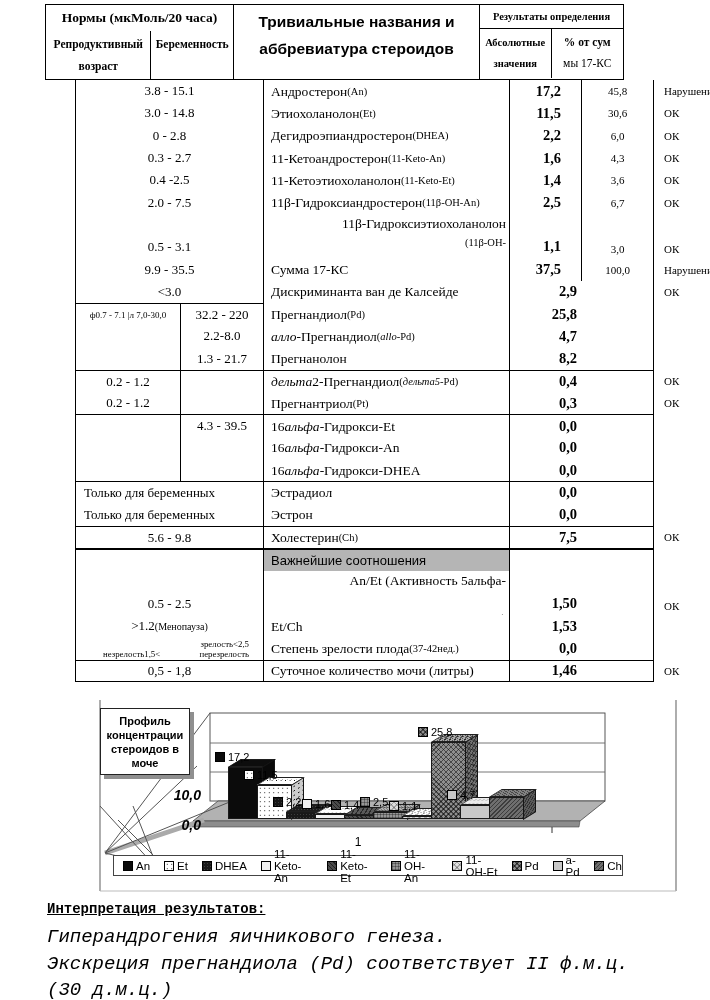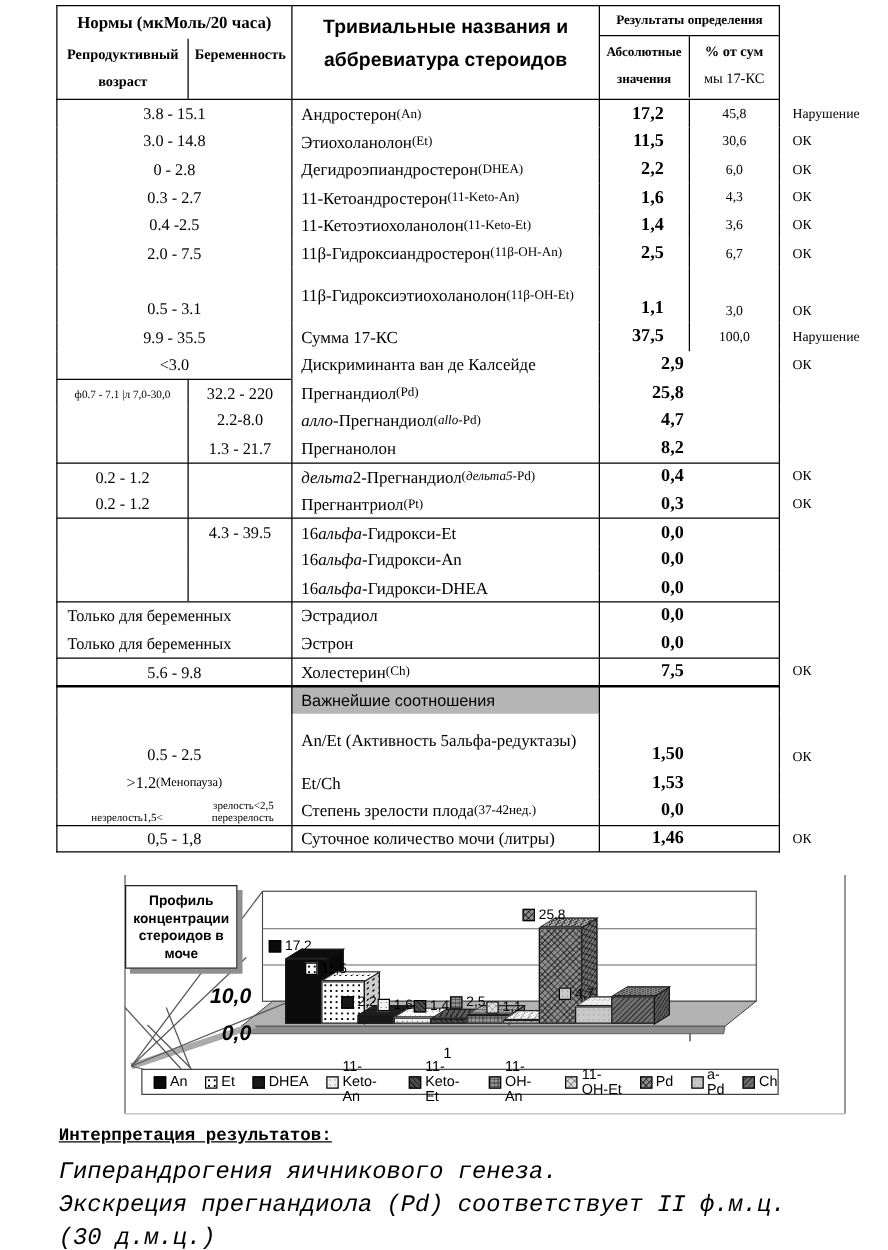--- a/index.html
+++ b/index.html
@@ -14,29 +14,29 @@
   .c1{width:106px;justify-content:center;font-size:13px;}
   .c2{width:82px;justify-content:center;font-size:13px;}
   .c12{width:188px;justify-content:center;font-size:13px;}
   .c3{width:247px;justify-content:flex-start;padding-left:7px;padding-right:3px;
       font-size:13.5px;line-height:19px;border-left:1px solid #000;border-right:1px solid #000;}
   .c4{width:72px;justify-content:flex-end;padding-right:20px;font-weight:bold;
       font-size:14.5px;border-right:1px solid #000;}
   .c5{width:72px;justify-content:center;font-size:11px;}
   .c45{width:144px;justify-content:flex-end;padding-right:76px;font-weight:bold;font-size:14.5px;}
   .cst{width:88px;justify-content:flex-start;padding-left:10px;font-size:11px;}
-  .bl{border-left:1.6px solid #000;}
+  .bl{border-left:1.6px solid #000;margin-left:30px;}
   .br{border-right:1.6px solid #000;}
   .divr{border-right:1px solid #000;}
   .row.bt1 > .cell:not(.cst){border-top:1px solid #000;}
   .row.bt2 > .cell:not(.cst){border-top:2.2px solid #000;}
   .row.bt12 > .c1,.row.bt12 > .c2{border-top:1px solid #000;}
   #tbody .row:last-child > .cell:not(.cst){border-bottom:1.6px solid #000;}
   .row.tall > .cell{align-items:flex-end;padding-bottom:3px;}
-  .row.tall > .c3{align-items:center;padding-bottom:0;}
+  .row.tall > .c3{align-items:flex-end;padding-bottom:0;flex-direction:column;}
   .s-sm{font-size:10.5px;}
   .s-it{font-style:italic;}
   .s-smit{font-size:10.5px;font-style:italic;}
   .nsm{font-size:9px;}
   .n1b{font-size:10px;}
   .nleft{justify-content:flex-start;padding-left:8px;}
   .nlines{width:100%;font-size:8.8px;line-height:10px;}
   .nl1{text-align:right;padding-right:14px;}
   .nl2{display:flex;justify-content:space-between;padding:0 14px 0 27px;}
   .section-name{background:#b5b5b5;font-family:"Liberation Sans",sans-serif;
@@ -75,21 +75,21 @@
   .bside{position:absolute;left:34px;top:0;width:13px;box-sizing:border-box;
          transform:skewY(-31.6deg);transform-origin:0 0;filter:brightness(.8);border:1px solid #1a1a1a;}
   .dlabel{position:absolute;display:flex;align-items:center;gap:3px;z-index:60;
           font-family:"Liberation Sans",sans-serif;font-size:11px;}
   .lkey{width:8px;height:8px;border:1px solid #000;flex:none;}
   #chartTitle{position:absolute;left:100px;top:708px;width:90px;height:67px;background:#fff;
       border:1.2px solid #222;box-shadow:4px 4px 0 #8f8f8f;display:flex;align-items:center;
       justify-content:center;text-align:center;font-family:"Liberation Sans",sans-serif;
       font-weight:bold;font-size:11px;line-height:14px;z-index:50;padding:2px;box-sizing:border-box;}
   .ytick{position:absolute;width:46px;text-align:right;font-family:"Liberation Sans",sans-serif;
-         font-weight:bold;font-style:italic;font-size:17px;z-index:40;}
+         font-weight:bold;font-style:italic;font-size:14px;z-index:40;}
   #xtick{position:absolute;left:336px;top:835px;width:44px;text-align:center;
          font-family:"Liberation Sans",sans-serif;font-size:12px;}
   #legend{position:absolute;left:113px;top:855px;width:510px;height:21px;border:1px solid #444;
           background:#fff;display:flex;align-items:center;gap:14px;padding-left:9px;
           font-family:"Liberation Sans",sans-serif;font-size:11.5px;z-index:45;box-sizing:border-box;}
   .litem{display:flex;align-items:center;gap:3px;}
 
   
   .k-solid-black{background:#0b0b0b;}
   .k-dotted-white{background:#fff;background-image:radial-gradient(#000 22%,transparent 26%);background-size:4.5px 4.5px;}

